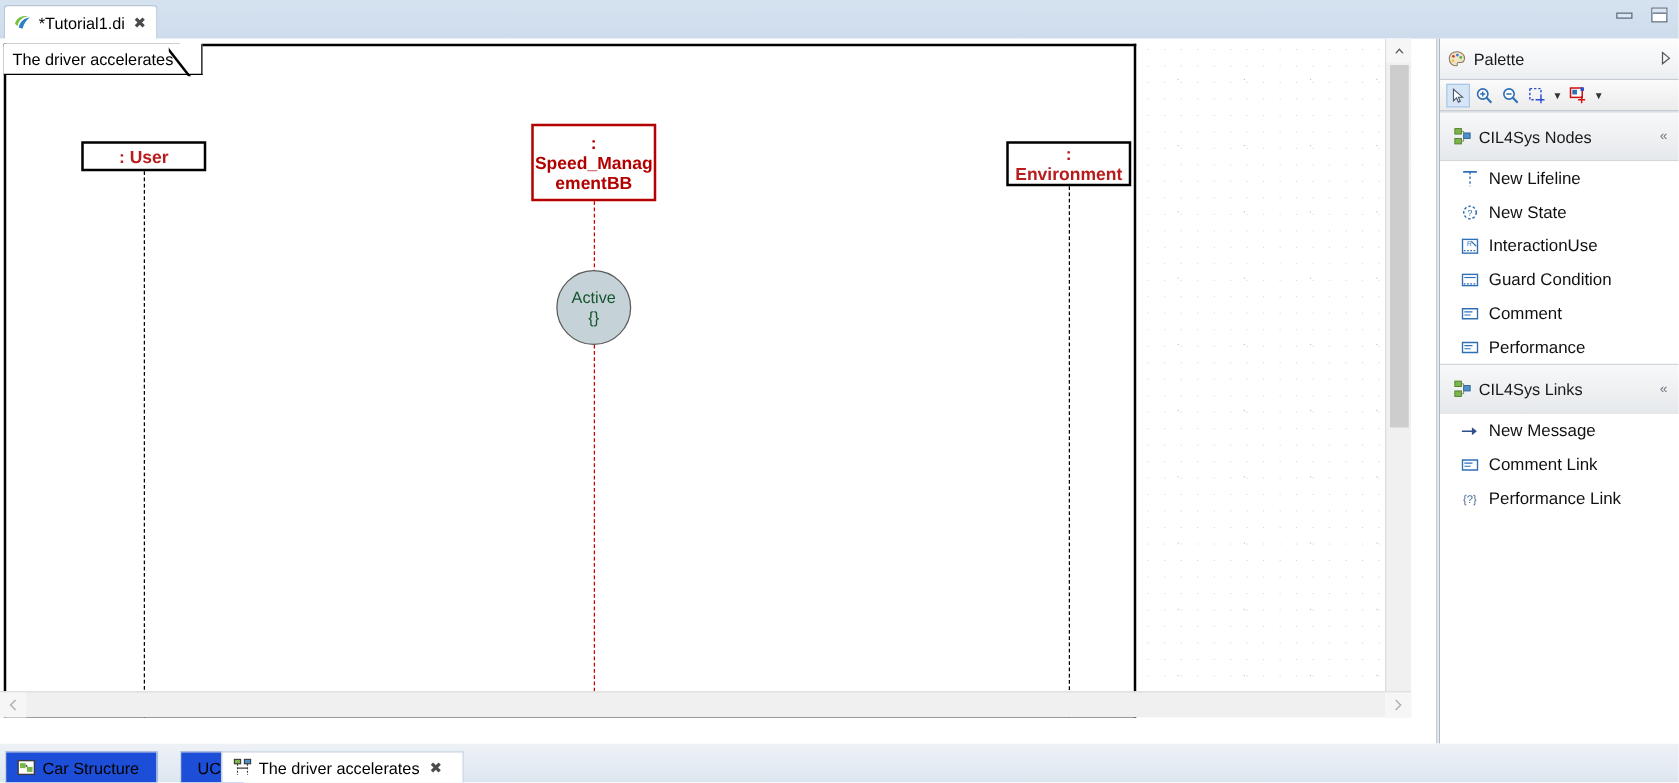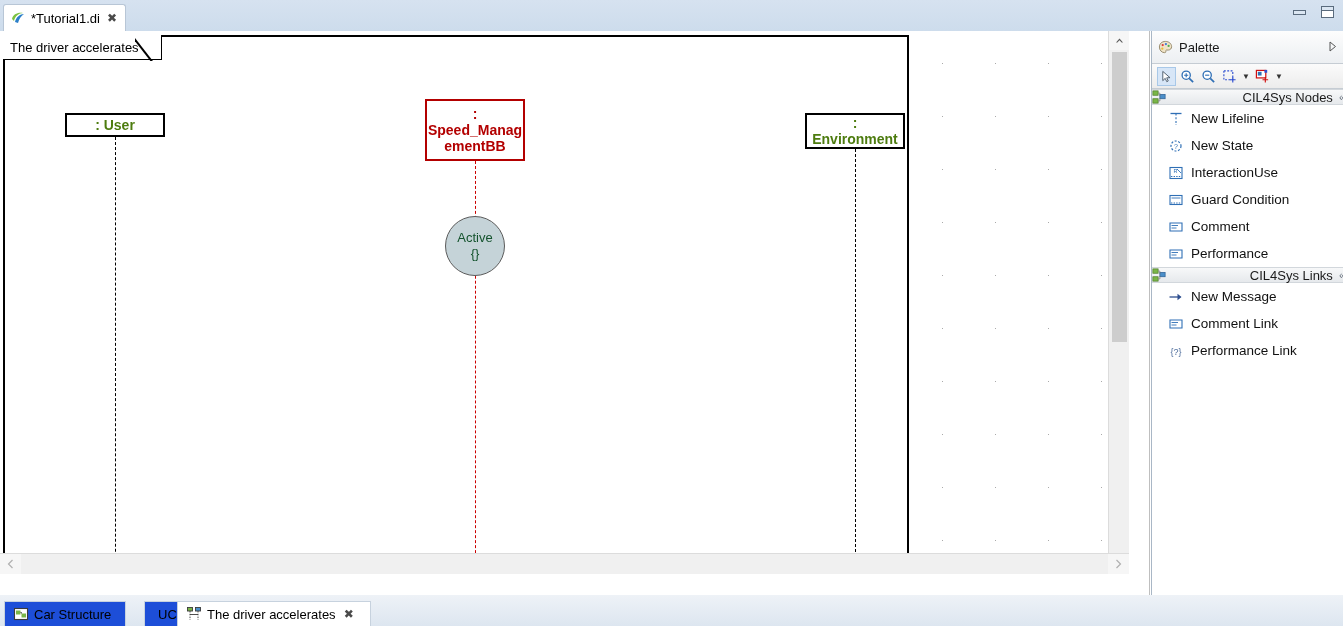--- a/index.html
+++ b/index.html
@@ -107,21 +107,21 @@
     transform: rotate(52deg); transform-origin: left top;
   }
 
   
   .lifeline { position: absolute; }
   .ll-head {
     border: 2px solid #000;
     background: #ffffff;
     display: flex; flex-direction: column;
     align-items: center; justify-content: center;
-    font-weight: bold; font-size: 14px; color: #4d7c0f;
+    font-weight: bold; font-size: 14px; color: #b91c1c;
     line-height: 1.15;
     text-align: center;
   }
   .ll-head.red { border-color: #b30000; color: #b30000; }
   .ll-line {
     position: absolute;
     border-left: 1px dashed #000000;
     left: 50%;
   }
   .ll-line.red { border-left: 1px dashed #cc0000; }
@@ -180,27 +180,27 @@
     background: linear-gradient(to bottom, #fbfbfb 0%, #ececec 100%);
     border-bottom: 1px solid #c5ccd3;
     display: flex; align-items: center; gap: 2px;
     padding: 0 5px;
   }
   .tb-item { width: 19px; height: 19px; display:flex; align-items:center; justify-content:center; cursor:pointer;}
   .tb-item.sel { background:#d7e6f7; border:1px solid #a8c8e8; }
   .tb-caret { width: 10px; height: 19px; display:flex; align-items:center; justify-content:center; color:#333; font-size:8px; cursor:pointer;}
 
   .section-header {
-    height: 16px;
+    height: 40px;
     background: linear-gradient(to bottom, #f7f8f9 0%, #e6e9ec 100%);
     border-top: 1px solid #d2d7dc;
     border-bottom: 1px solid #d2d7dc;
     display: flex; align-items: center; gap: 6px;
-    padding: 0 0;
-    font-size: 13px; color: #1a1a1a; text-align: right;
+    padding: 0 11px;
+    font-size: 13px; color: #1a1a1a;
   }
   .section-header .sec-title { flex: 1; }
   .chev { color:#6b7480; font-size: 11px; letter-spacing:-2px; cursor:pointer;}
   .pal-item {
     height: 27px;
     display: flex; align-items: center; gap: 7px;
     padding-left: 16px;
     font-size: 13.5px; color: #111;
     cursor: pointer;
     background: #ffffff;

